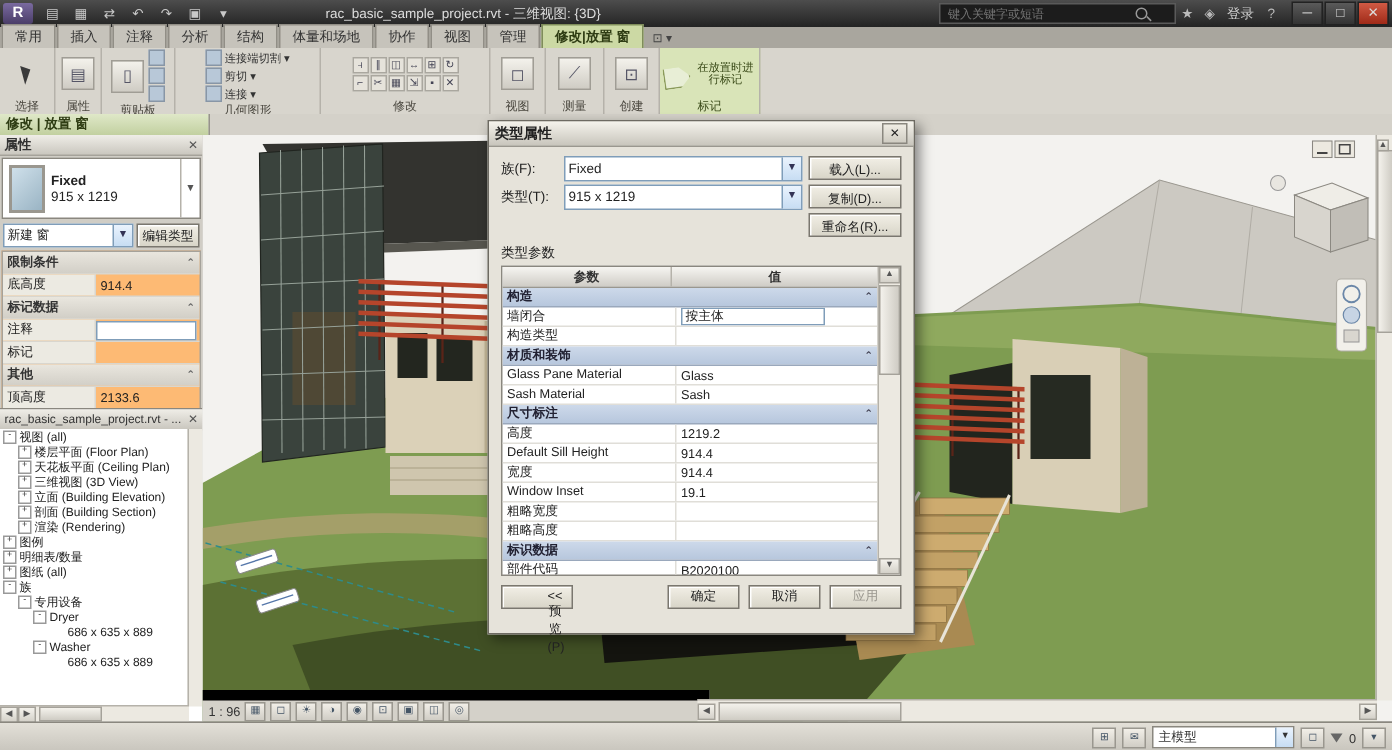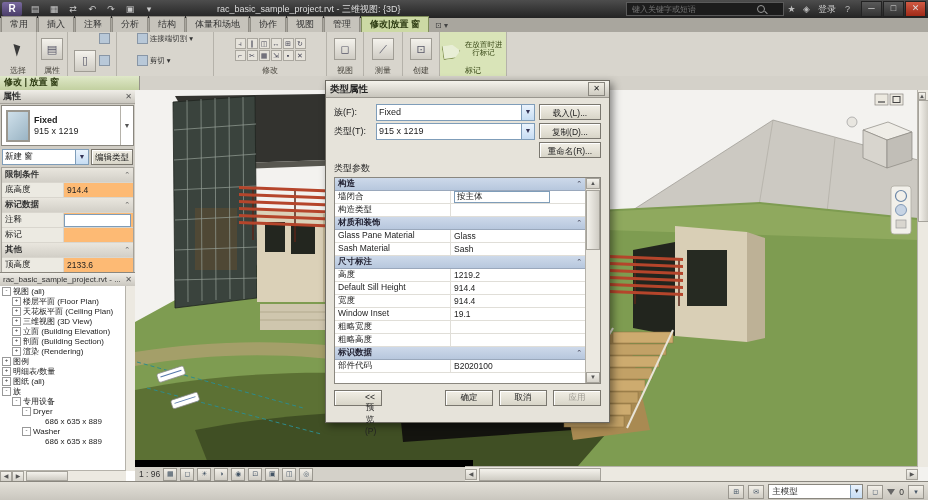--- a/index.html
+++ b/index.html
@@ -38,21 +38,21 @@
   
   .ribbon{left:0;top:32px;width:928px;height:44px;background:#d8d5cd;border-bottom:1px solid #96938b;display:flex;}
   .panel{height:44px;border-right:1px solid #b5b2aa;display:flex;flex-direction:column;}
   .pcontent{flex:1;display:flex;align-items:center;justify-content:center;gap:3px;padding:1px 2px;}
   .plabel{height:10px;text-align:center;font-size:8px;color:#4a473f;line-height:10px;}
   .panel.ctx{background:#d9e4b8;}
   .panel.ctx .plabel{color:#3a4a18;}
   .bigicon{width:20px;height:20px;background:linear-gradient(#f4f2ec,#cfccc4);border:1px solid #a09d95;
            display:flex;align-items:center;justify-content:center;font-size:11px;color:#556;}
   .cursor-arrow{width:0;height:0;border-left:6px solid #3a3a3a;border-top:4px solid transparent;border-bottom:9px solid transparent;transform:rotate(-15deg);}
-  .minirows{display:flex;flex-direction:column;gap:11px;}
+  .minirows{display:flex;flex-direction:column;gap:1px;}
   .minirow{display:flex;align-items:center;gap:2px;font-size:7.5px;color:#333;}
   .minirow .mi{width:9px;height:9px;background:#b8c8d8;border:1px solid #8896a6;}
   .modgrid{display:grid;grid-template-columns:repeat(6,11px);grid-auto-rows:11px;gap:1px;}
   .modgrid span{background:#e6e3db;border:1px solid #aaa79f;font-size:7px;line-height:9px;text-align:center;color:#445;}
   .tagicon{width:18px;height:18px;background:#e8eed6;border:1px solid #8a9a5a;transform:rotate(-8deg);
            clip-path:polygon(0 30%,60% 30%,100% 65%,60% 100%,0 100%);}
   .twoline{font-size:7.5px;line-height:8px;color:#3a4a18;text-align:center;width:46px;}
   
   .optionsbar{left:0;top:76px;width:928px;height:14px;background:#d4d1c9;border-bottom:1px solid #a5a29a;display:flex;}
   .modifylabel{width:135px;background:linear-gradient(#dfe8c8,#c2d0a0);border-right:1px solid #96938b;
@@ -608,20 +608,24 @@
       </div>
       <button class="btn3d dbtn">复制(D)...</button>
     </div>
     <div class="renrow">
       <button class="btn3d dbtn">重命名(R)...</button>
     </div>
     <div class="seclabel">类型参数</div>
 
     <div class="dtable">
       <div class="dtcol">
+        <div class="dthead">
+          <span class="c1">参数</span>
+          <span class="c2">值</span>
+        </div>
         <div class="trow group">
             <span class="c1">构造</span>
             <span class="pin">⌃</span>
           </div>
         <div class="trow">
             <span class="c1">墙闭合</span>
             <span class="c2"><span class="editbox">按主体</span></span>
           </div>
         <div class="trow">
             <span class="c1">构造类型</span>

